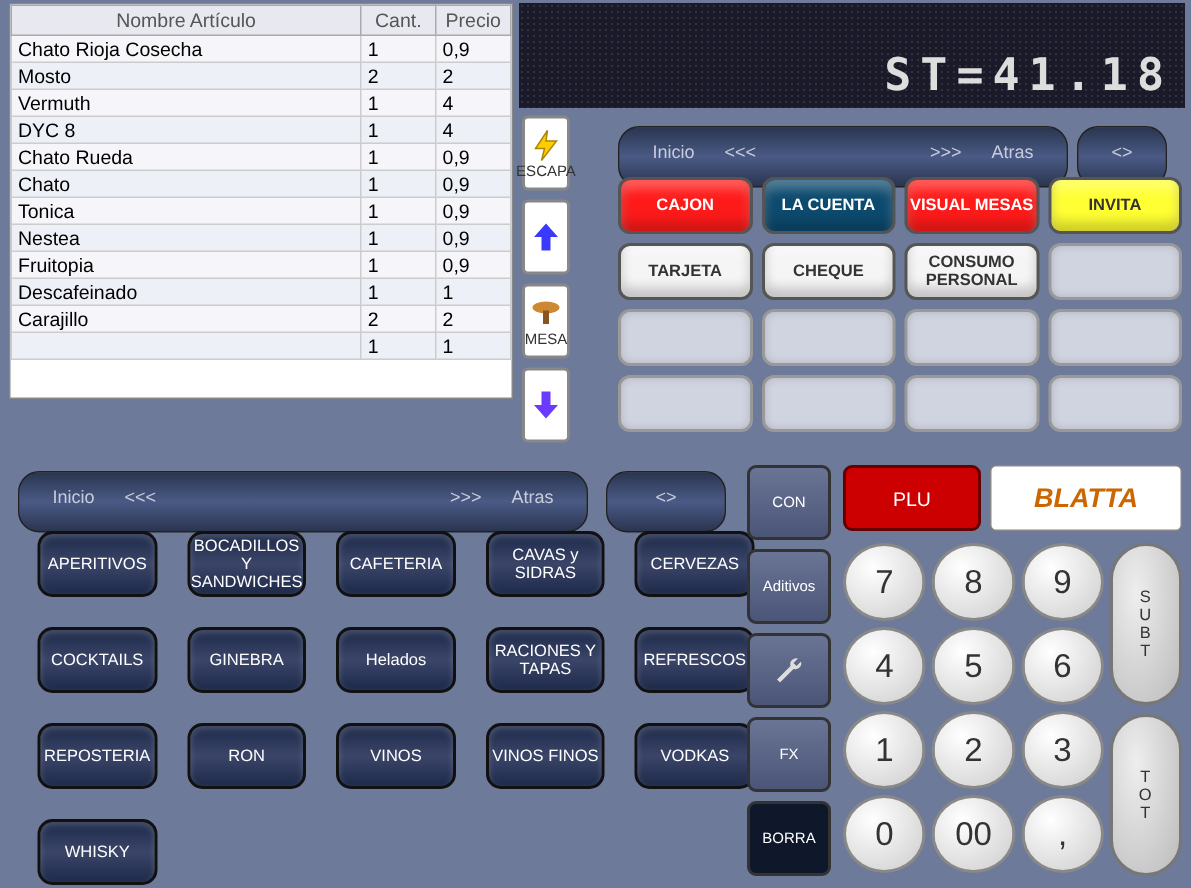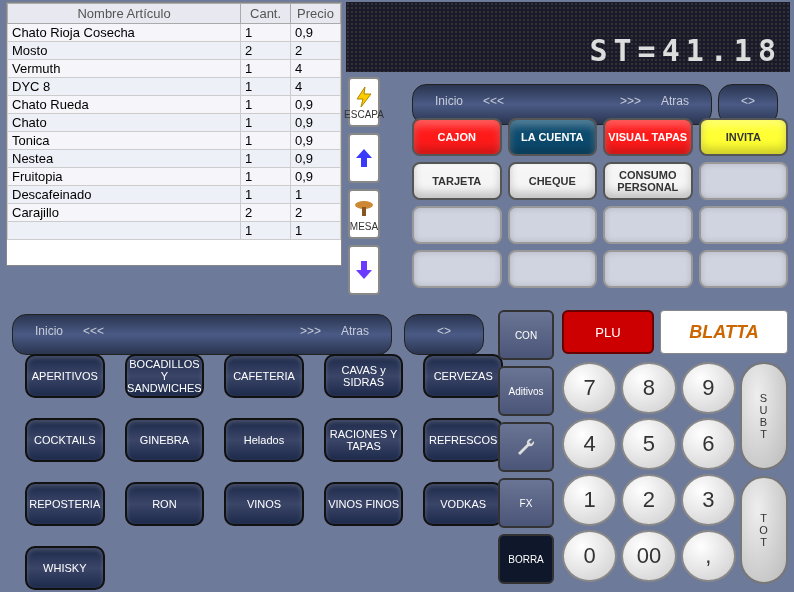--- a/index.html
+++ b/index.html
@@ -181,21 +181,21 @@
     <svg viewBox="0 0 24 24">
         <path fill="#6a3aff" d="M12 21 L4 12 L9 12 L9 3 L15 3 L15 12 L20 12 Z"></path>
       </svg>
   </div>
 </div>
 
 <div class="pay-grid" id="pay-grid">
     <div class="pay-row">
       <div class="pay-btn red">CAJON</div>
       <div class="pay-btn blue">LA CUENTA</div>
-      <div class="pay-btn red">VISUAL TAPAS</div>
+      <div class="pay-btn red">VISUAL MESAS</div>
       <div class="pay-btn yellow">INVITA</div>
     </div>
     <div class="pay-row">
       <div class="pay-btn white">TARJETA</div>
       <div class="pay-btn white">CHEQUE</div>
       <div class="pay-btn white">CONSUMO PERSONAL</div>
       <div class="pay-btn empty"></div>
     </div>
     <div class="pay-row">
       <div class="pay-btn empty"></div>

